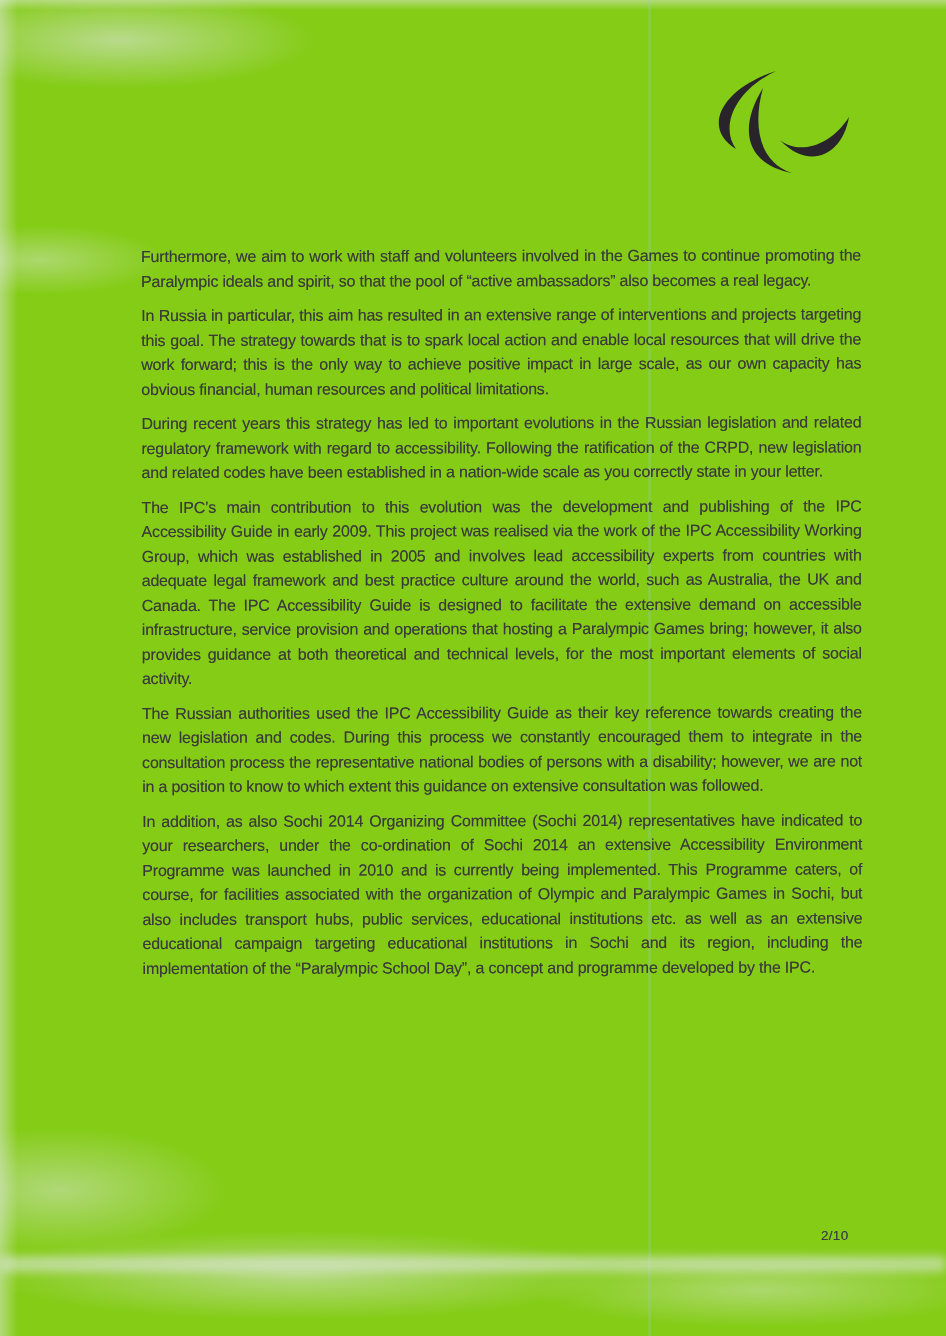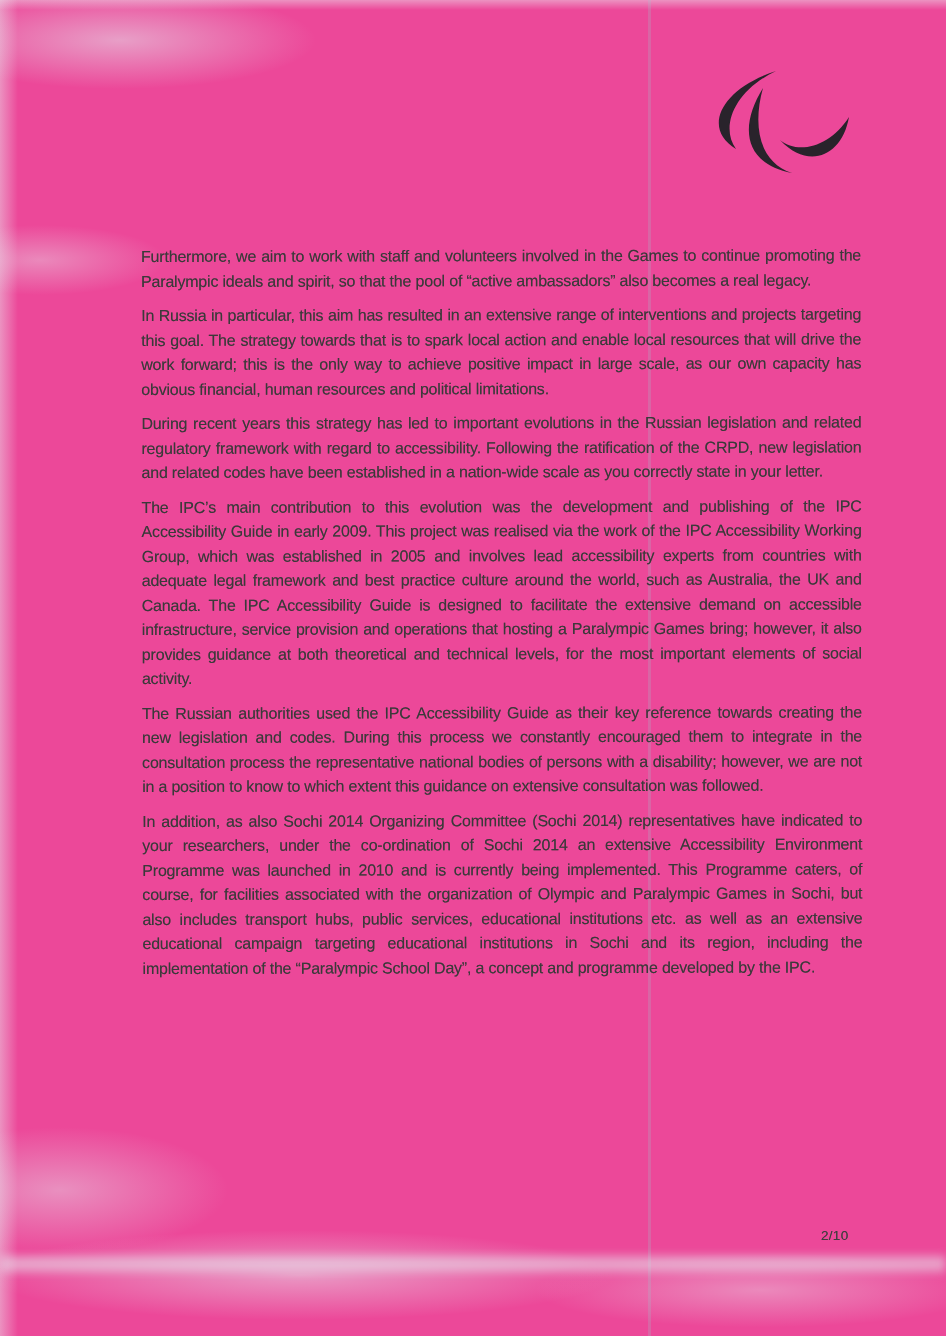--- a/index.html
+++ b/index.html
@@ -6,21 +6,21 @@
     margin: 0;
     padding: 0;
     background: #ffffff;
     font-family: "Liberation Sans", sans-serif;
   }
   .sheet {
     position: relative;
     width: 946px;
     height: 1336px;
     margin: 0;
-    background: #ec4899;
+    background: #84cc16;
     overflow: hidden;
   }
   
   .scan-texture {
     position: absolute;
     inset: 0;
     pointer-events: none;
     background:
       radial-gradient(ellipse 280px 70px at 120px 40px,  rgba(228,230,237,0.55), rgba(228,230,237,0) 70%),
       radial-gradient(ellipse 180px 50px at 40px 260px,  rgba(232,234,239,0.40), rgba(232,234,239,0) 70%),

